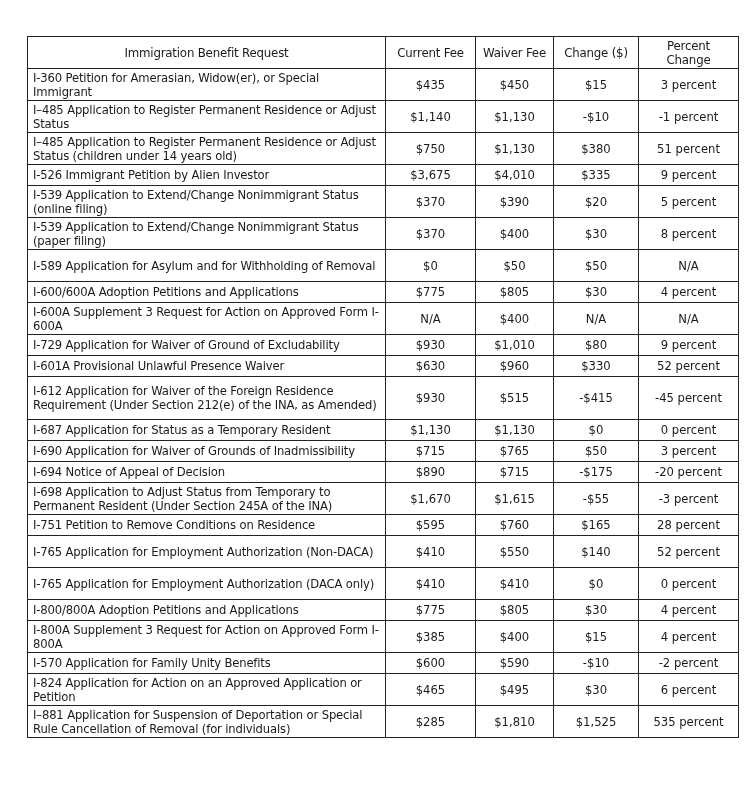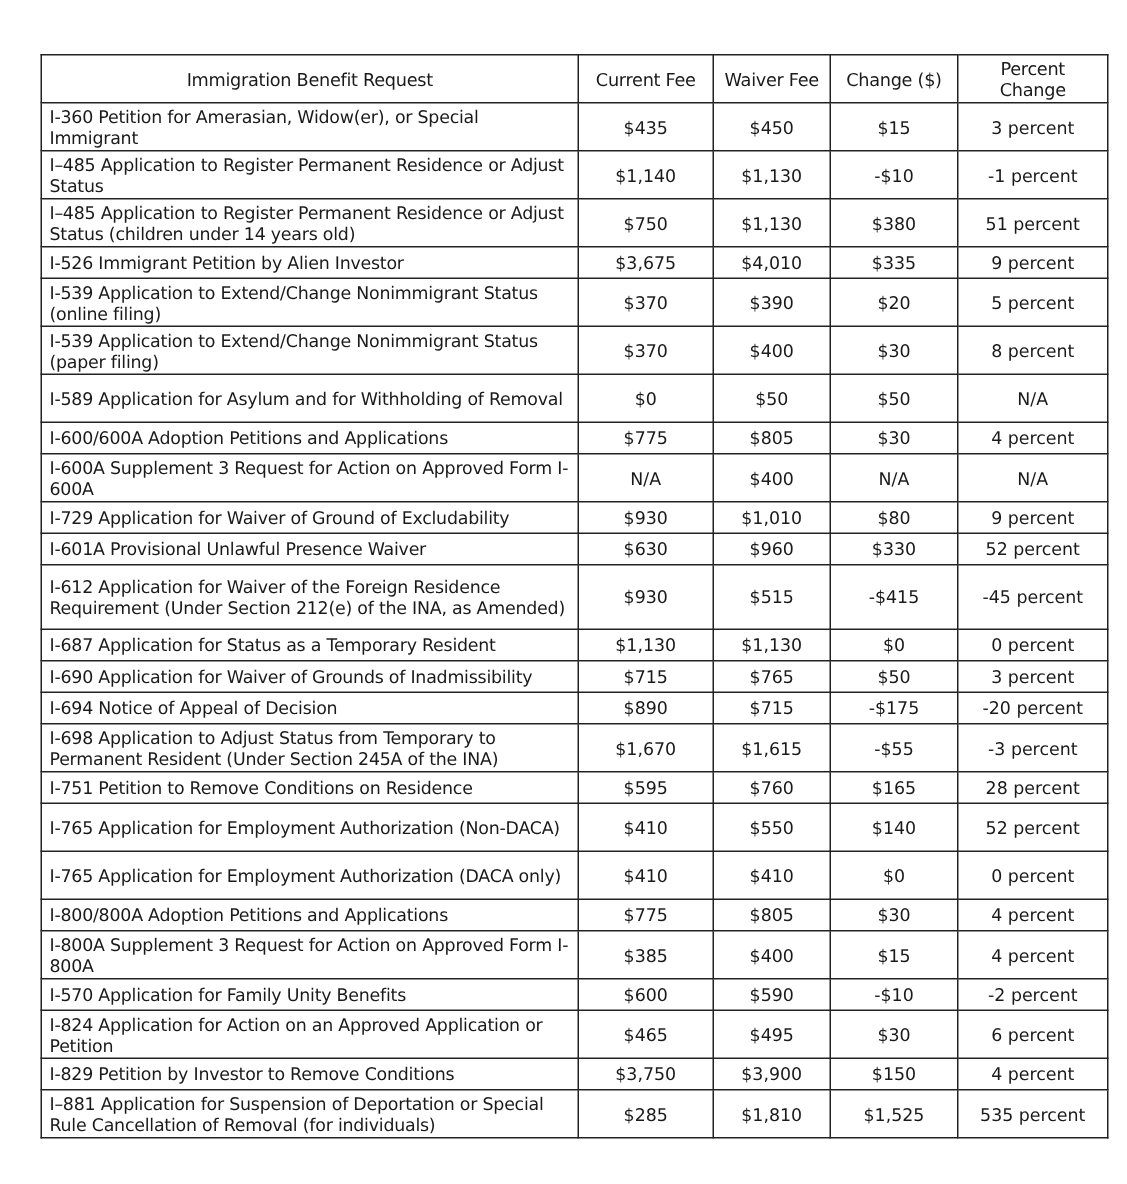--- a/index.html
+++ b/index.html
@@ -213,27 +213,20 @@
           <td class="num">-$10</td>
           <td class="num">-2 percent</td>
         </tr>
         <tr class="r2">
           <td class="req">I-824 Application for Action on an Approved Application or Petition</td>
           <td class="num">$465</td>
           <td class="num">$495</td>
           <td class="num">$30</td>
           <td class="num">6 percent</td>
         </tr>
-        <tr class="r1">
-          <td class="req">I-829 Petition by Investor to Remove Conditions</td>
-          <td class="num">$3,750</td>
-          <td class="num">$3,900</td>
-          <td class="num">$150</td>
-          <td class="num">4 percent</td>
-        </tr>
         <tr class="r2">
           <td class="req">I–881 Application for Suspension of Deportation or Special Rule Cancellation of Removal (for individuals)</td>
           <td class="num">$285</td>
           <td class="num">$1,810</td>
           <td class="num">$1,525</td>
           <td class="num">535 percent</td>
         </tr>
       </tbody>
   </table>
 </div>

